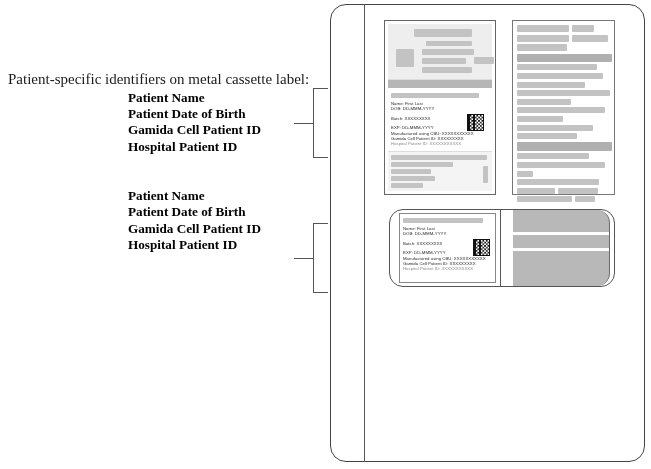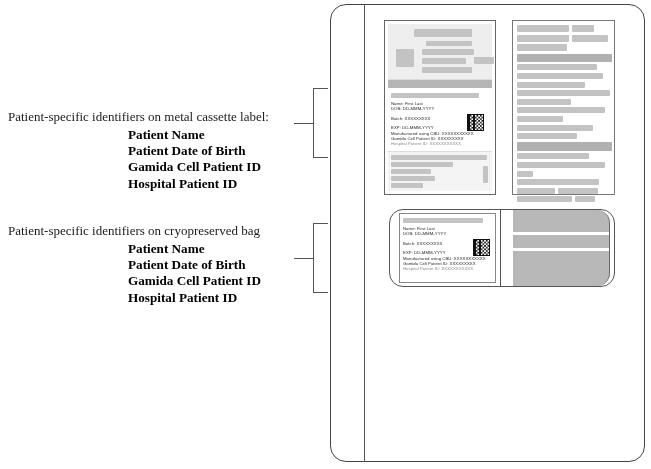--- a/index.html
+++ b/index.html
@@ -17,25 +17,24 @@
   }
 
   
   .callout {
     position: absolute;
     left: 8px;
     width: 300px;
   }
   .callout-lead {
     font-family: "Liberation Serif", "DejaVu Serif", serif;
-    font-size: 13px;
+    font-size: 15px;
     line-height: 15.5px;
     color: #1a1a1a;
     white-space: nowrap;
-    margin-top: 37px;
   }
   .callout-lead.wrap { white-space: normal; }
   .callout-list {
     margin: 2px 0 0 0;
     padding: 0;
     list-style: none;
   }
   .callout-list li {
     font-weight: bold;
     font-size: 13.2px;
@@ -234,21 +233,20 @@
   <div class="callout-lead">Patient-specific identifiers on metal cassette label:</div>
   <ul class="callout-list">
     <li>Patient Name</li>
     <li>Patient Date of Birth</li>
     <li>Gamida Cell Patient ID</li>
     <li>Hospital Patient ID</li>
   </ul>
 </div>
 
 <div class="callout" id="callout-bag">
-  <div class="callout-lead wrap">Patient-specific identifiers on cryopreserved bag</div>
   <ul class="callout-list">
     <li>Patient Name</li>
     <li>Patient Date of Birth</li>
     <li>Gamida Cell Patient ID</li>
     <li>Hospital Patient ID</li>
   </ul>
 </div>
 
 <div class="bracket" id="bracket-cassette"></div>
 <div class="bracket" id="bracket-bag"></div>

